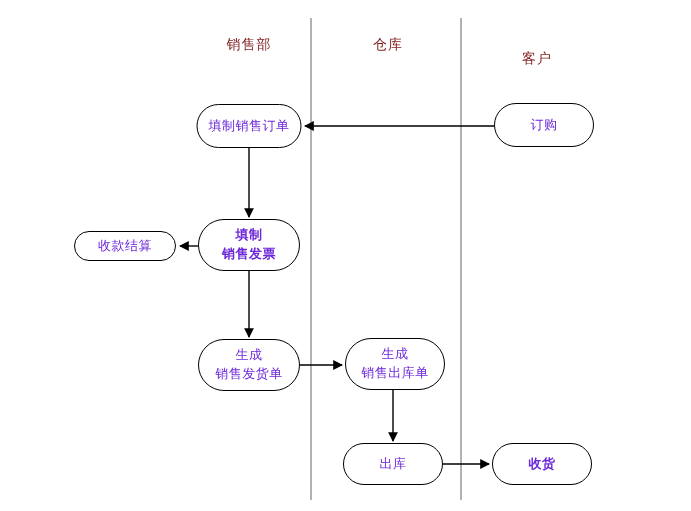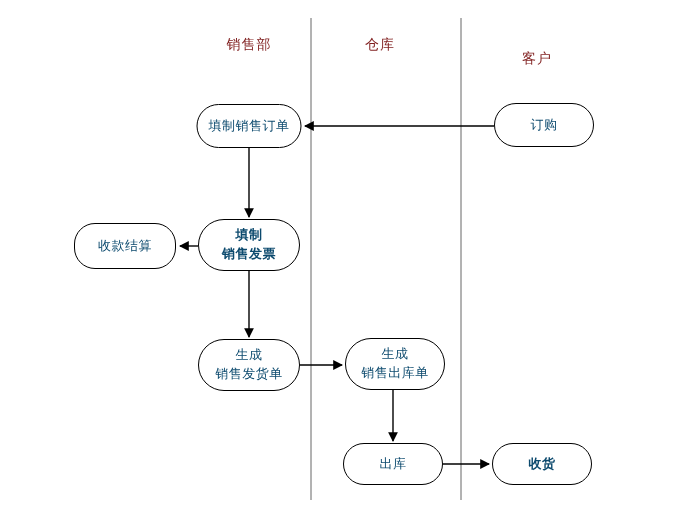--- a/index.html
+++ b/index.html
@@ -38,21 +38,21 @@
     box-sizing: border-box;
     border: 1px solid #000000;
     border-radius: 22px;
     background: #ffffff;
     display: flex;
     align-items: center;
     justify-content: center;
     text-align: center;
     font-size: 13px;
     line-height: 1.45;
-    color: #0c4a6e;
+    color: #6d28d9;
     letter-spacing: 0.5px;
     transform: translate(-50%, -50%);
   }
   .node .node-text {
     display: block;
     white-space: pre-line;
     padding: 0 4px;
   }
 </style>
 </head>
@@ -76,31 +76,31 @@
         <polyline points="198,246 180,246" fill="none" stroke="#000000" stroke-width="1.4" marker-end="url(#arrow-end)"></polyline>
         <polyline points="249,271 249,337" fill="none" stroke="#000000" stroke-width="1.4" marker-end="url(#arrow-end)"></polyline>
         <polyline points="300,365 342,365" fill="none" stroke="#000000" stroke-width="1.4" marker-end="url(#arrow-end)"></polyline>
         <polyline points="393,390 393,441" fill="none" stroke="#000000" stroke-width="1.4" marker-end="url(#arrow-end)"></polyline>
         <polyline points="443,464 489,464" fill="none" stroke="#000000" stroke-width="1.4" marker-end="url(#arrow-end)"></polyline>
       </g>
   </svg>
 
   <div id="lane-titles">
       <div class="lane-title" style="left: 249px; top: 45px;">销售部</div>
-      <div class="lane-title" style="left: 380px; top: 45px;">仓库</div>
+      <div class="lane-title" style="left: 388px; top: 45px;">仓库</div>
       <div class="lane-title" style="left: 537px; top: 59px;">客户</div>
     </div>
   <div id="nodes-layer">
       <div class="node" style="left: 249px; top: 126px; width: 105px; height: 44px; border-radius: 22px;">
         <span class="node-text">填制销售订单</span>
       </div>
       <div class="node" style="left: 544px; top: 125px; width: 100px; height: 44px; border-radius: 22px;">
         <span class="node-text">订购</span>
       </div>
-      <div class="node" style="left: 125px; top: 246px; width: 102px; height: 46px; border-radius: 21px;">
+      <div class="node" style="left: 125px; top: 246px; width: 102px; height: 30px; border-radius: 21px;">
         <span class="node-text">收款结算</span>
       </div>
       <div class="node" style="left: 249px; top: 245px; width: 102px; height: 52px; border-radius: 26px; font-weight: bold;">
         <span class="node-text">填制
 销售发票</span>
       </div>
       <div class="node" style="left: 249px; top: 365px; width: 102px; height: 52px; border-radius: 26px;">
         <span class="node-text">生成
 销售发货单</span>
       </div>

